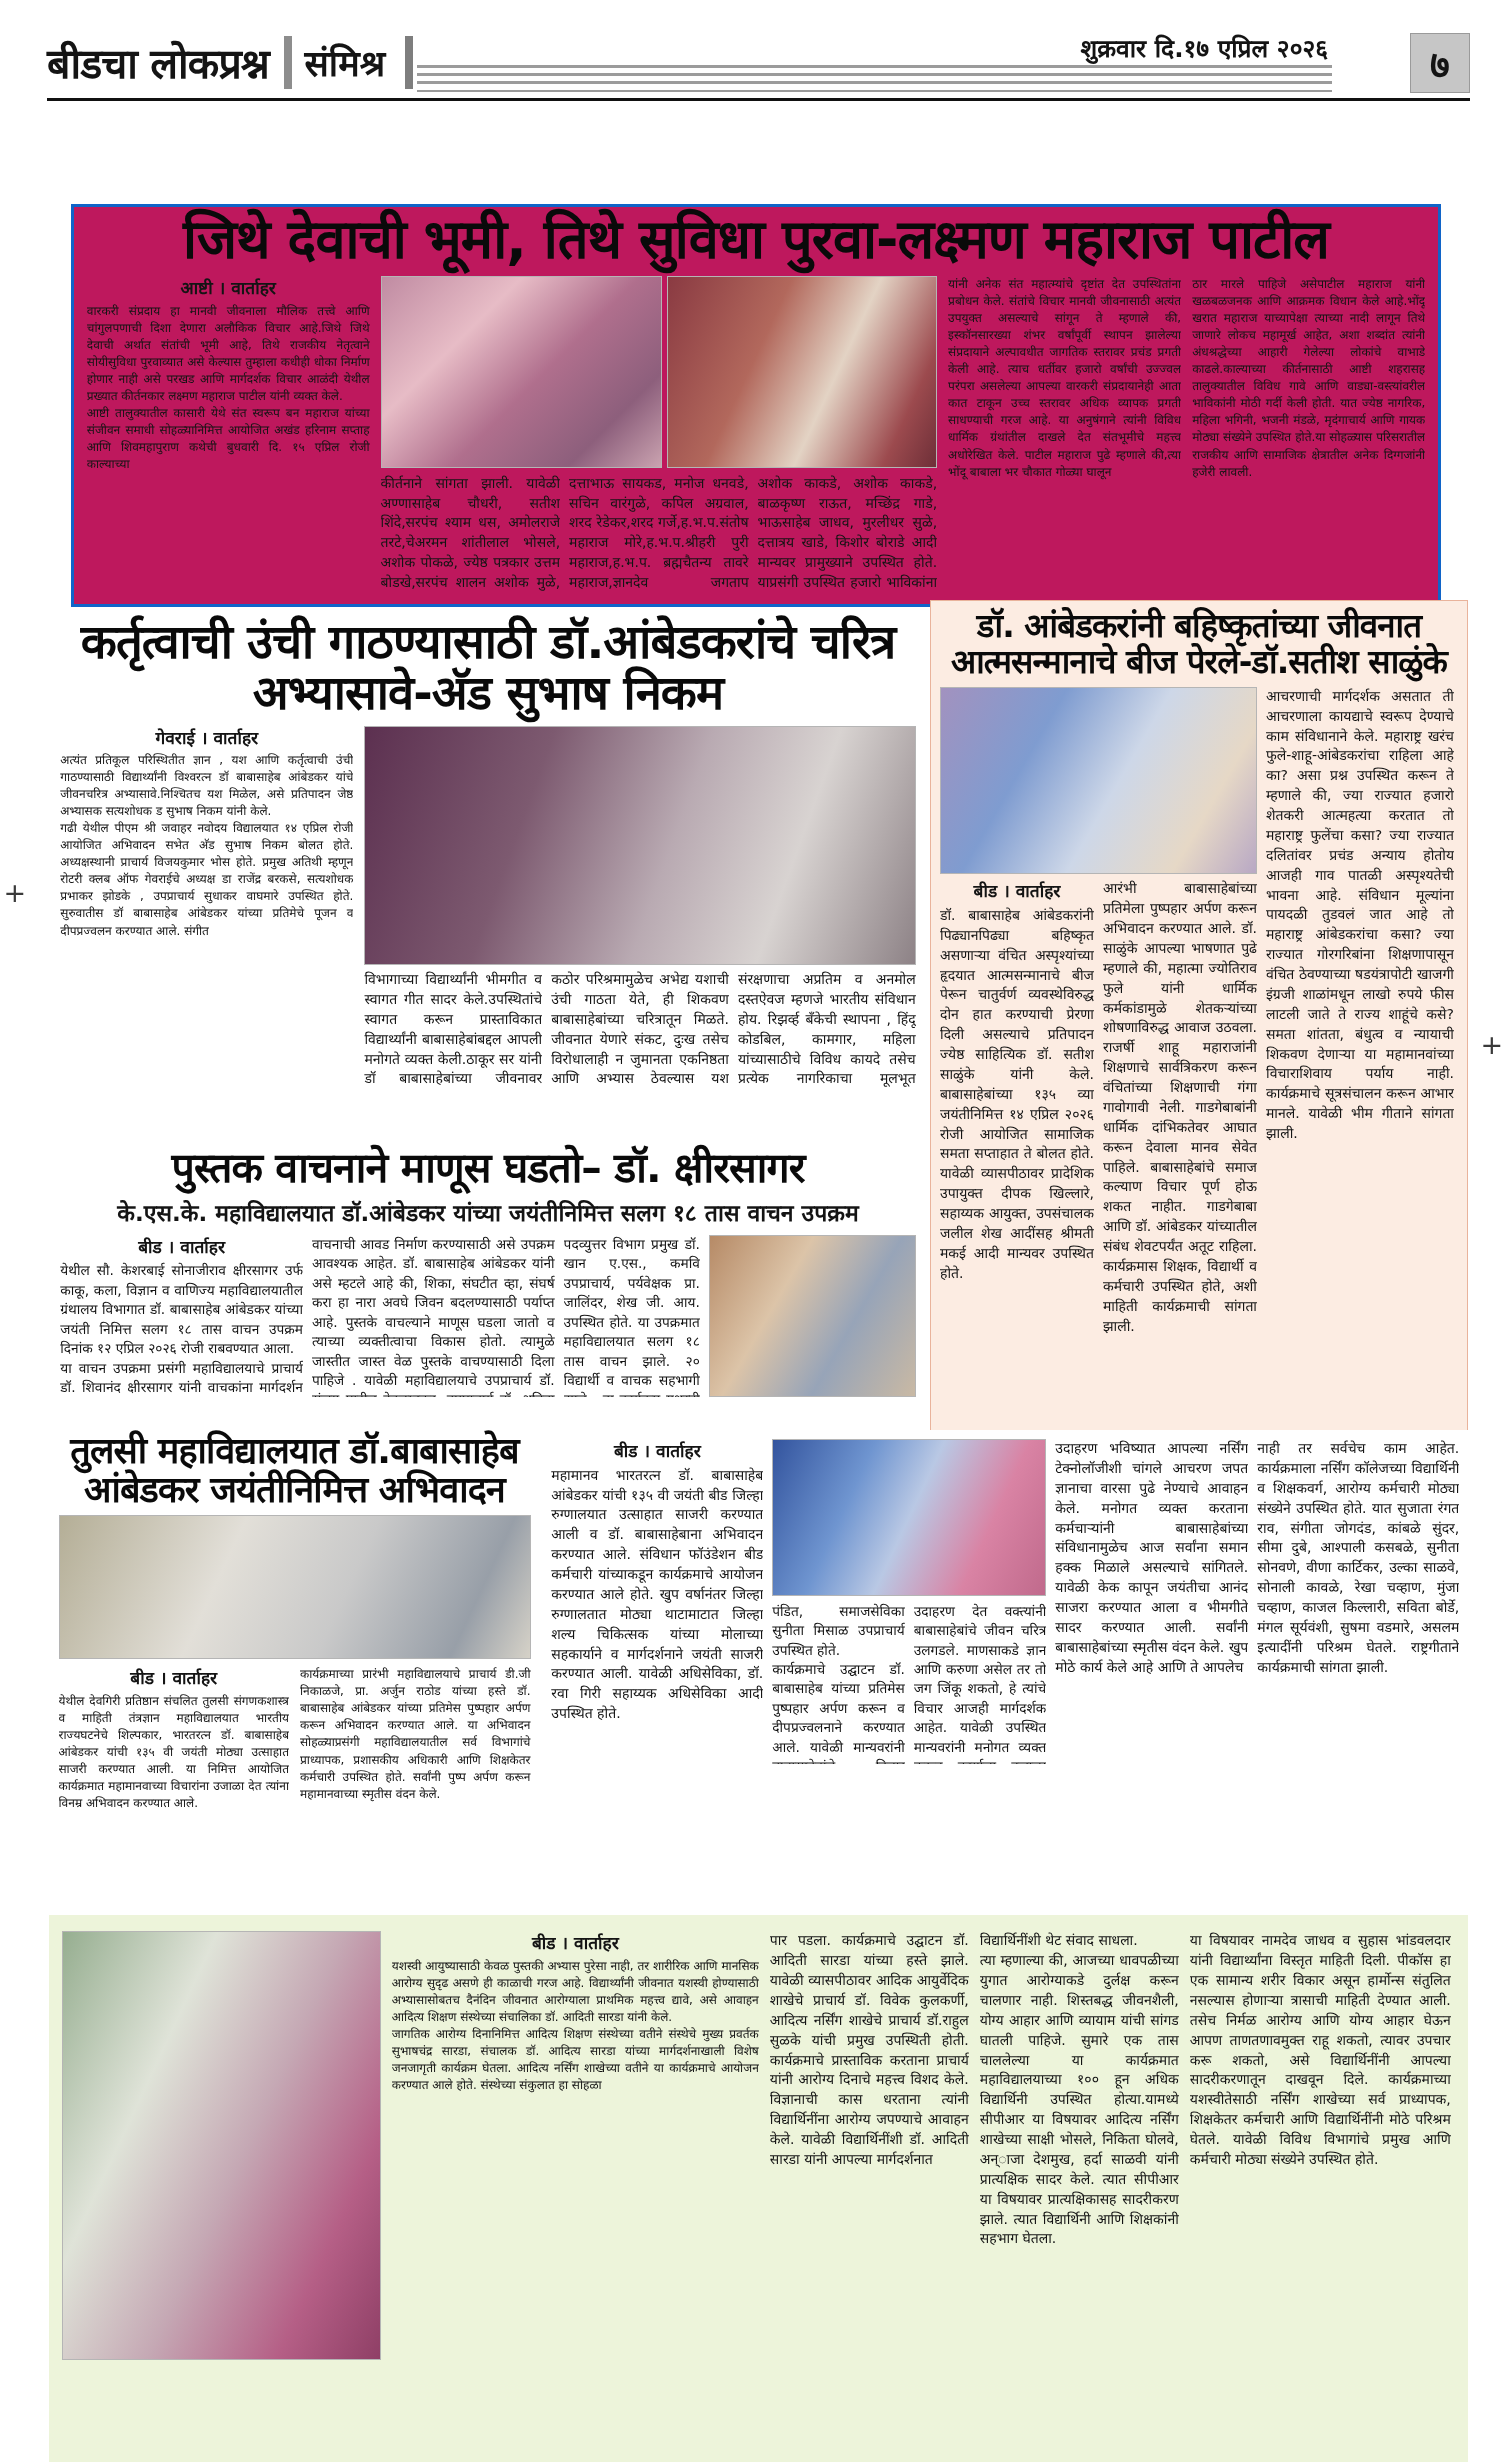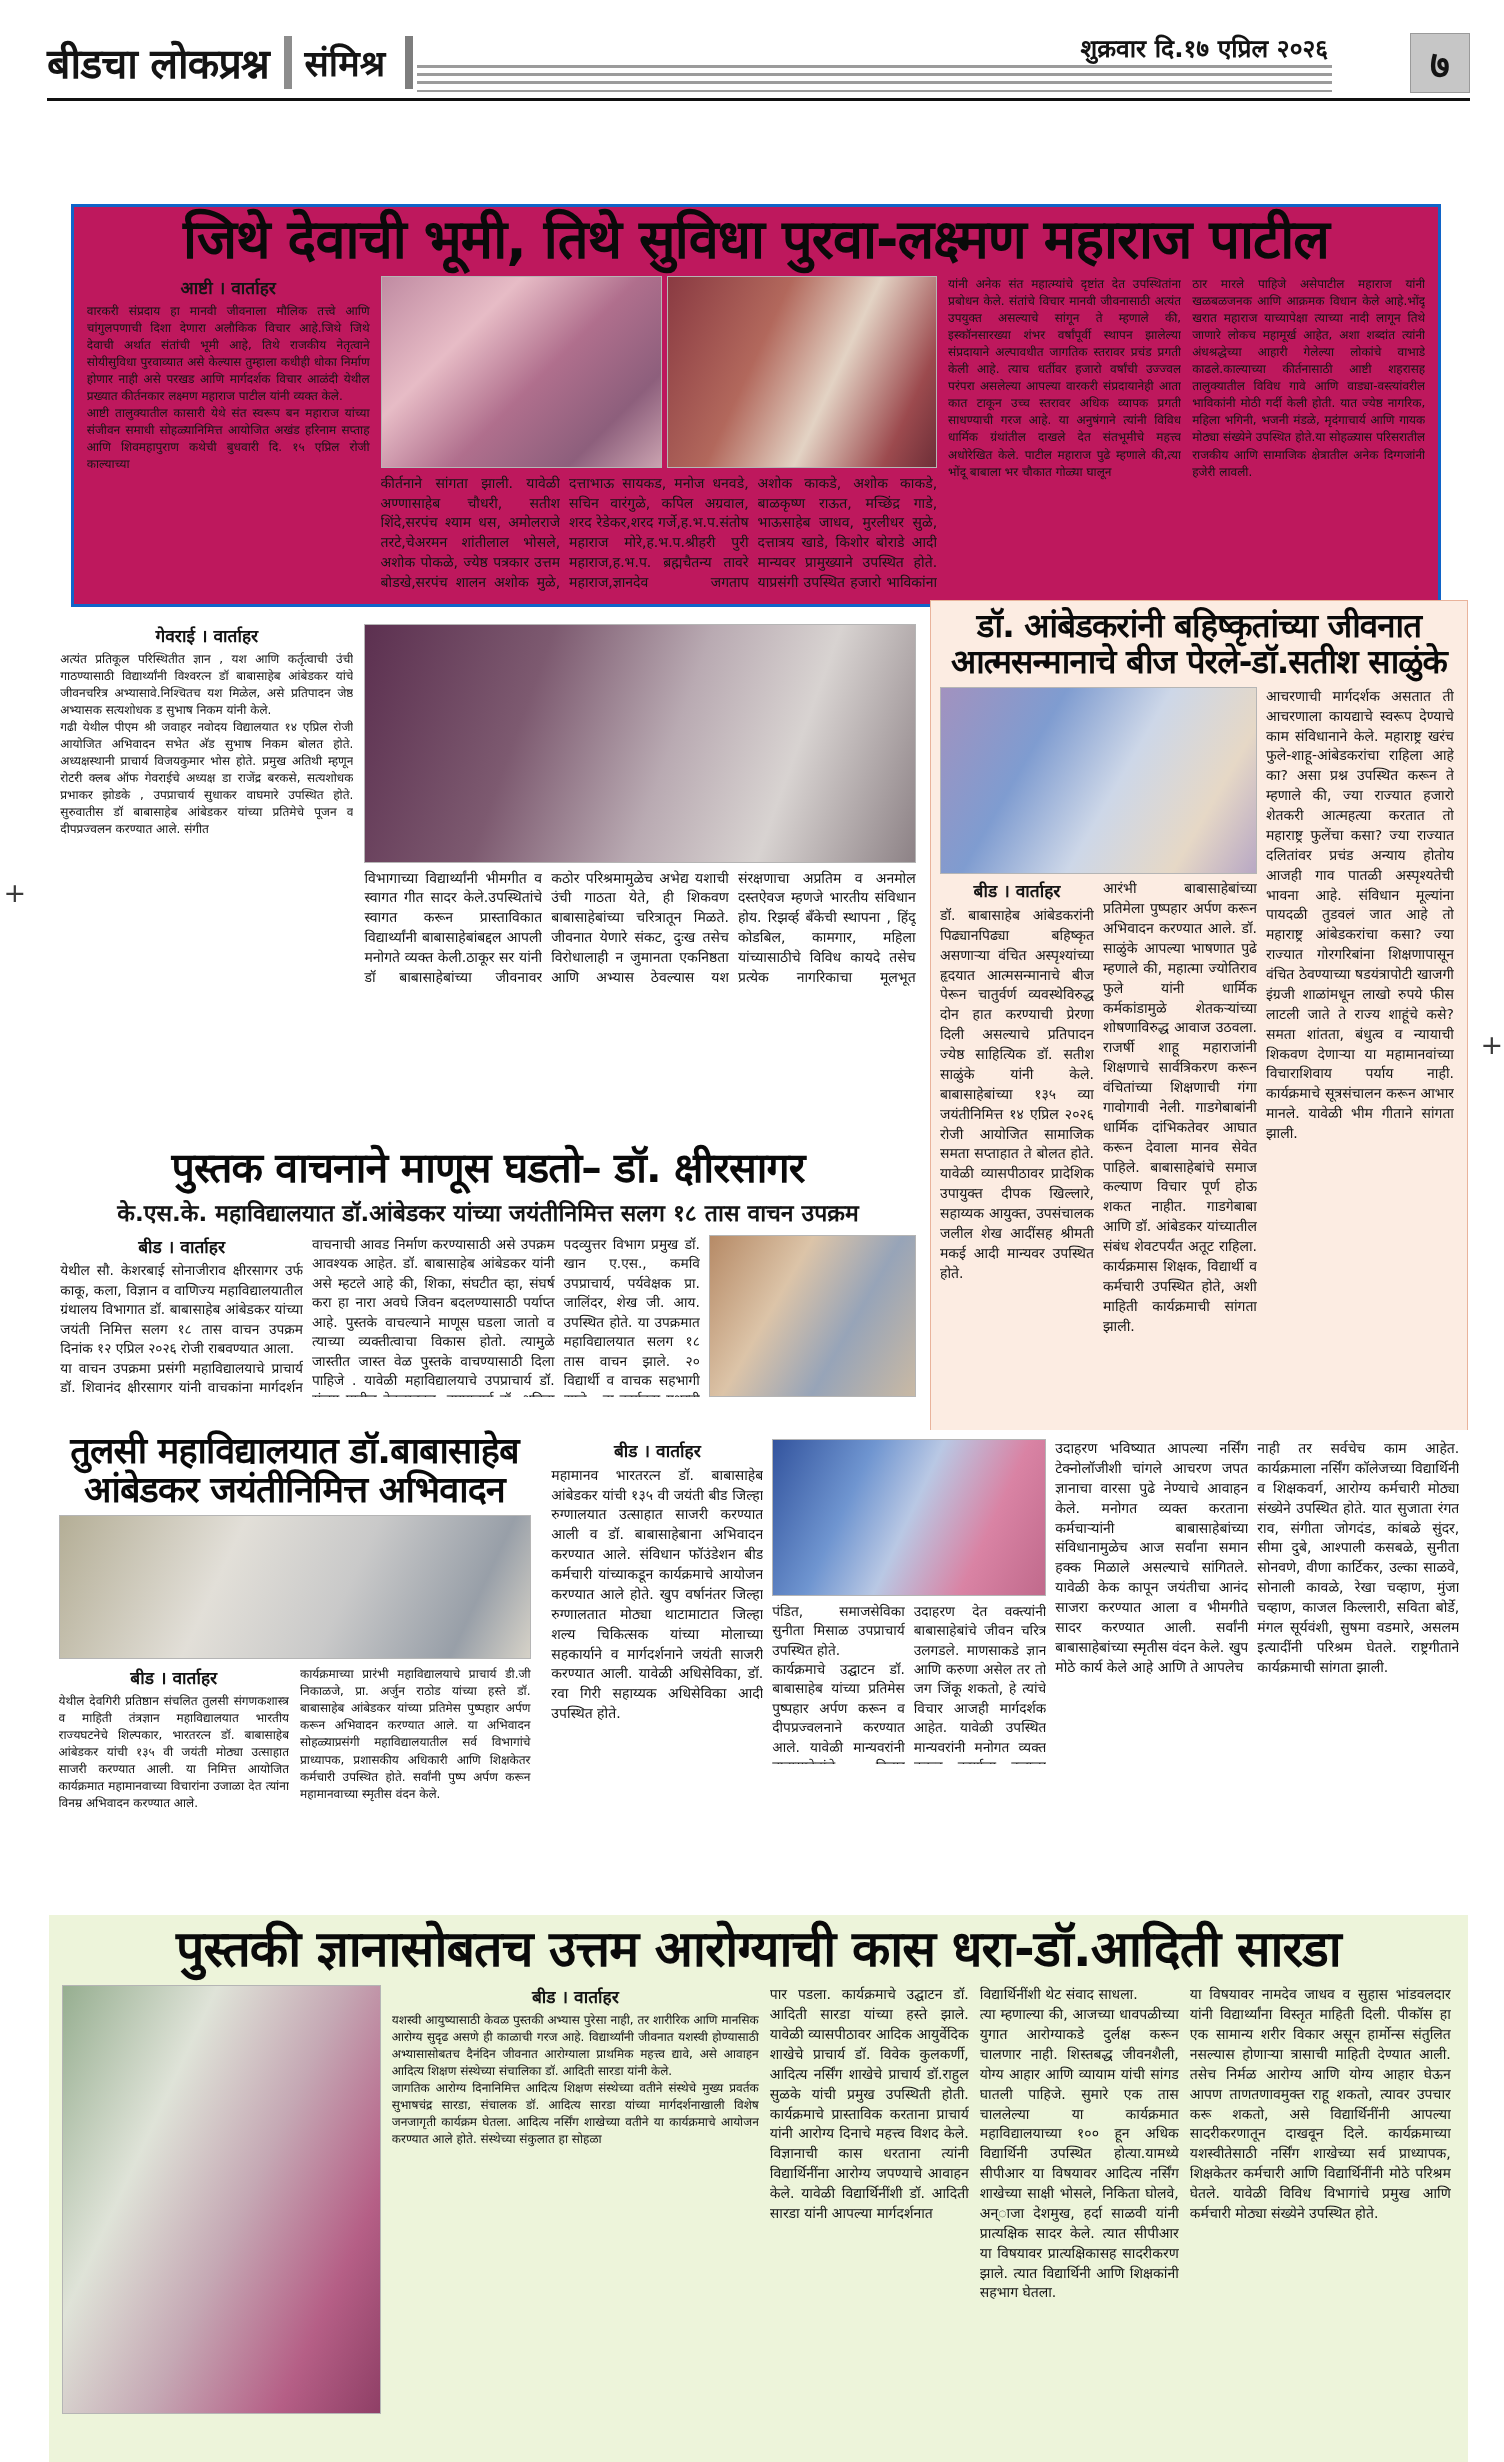--- a/index.html
+++ b/index.html
@@ -113,20 +113,21 @@
           <div class="txt" style="flex:1;height:117px;font-size:14px;">दत्ताभाऊ सायकड, मनोज धनवडे, सचिन वारंगुळे, कपिल अग्रवाल, शरद रेडेकर,शरद गर्जे,ह.भ.प.संतोष महाराज मोरे,ह.भ.प.श्रीहरी पुरी महाराज,ह.भ.प. ब्रह्मचैतन्य तावरे महाराज,ज्ञानदेव जगताप महाराज,ह.भ.प.उत्तम पोकळे, तुकाराम भोसले,</div>
           <div class="txt" style="flex:1;height:117px;font-size:14px;">अशोक काकडे, अशोक काकडे, बाळकृष्ण राऊत, मच्छिंद्र गाडे, भाऊसाहेब जाधव, मुरलीधर सुळे, दत्तात्रय खाडे, किशोर बोराडे आदी मान्यवर प्रामुख्याने उपस्थित होते. याप्रसंगी उपस्थित हजारो भाविकांना मार्गदर्शन करताना ह.भ.प.पाटील महाराज</div>
         </div>
       </div>
       <div class="txt" style="width:239px;height:317px;">यांनी अनेक संत महात्म्यांचे दृष्टांत देत उपस्थितांना प्रबोधन केले. संतांचे विचार मानवी जीवनासाठी अत्यंत उपयुक्त असल्याचे सांगून ते म्हणाले की, इस्कॉनसारख्या शंभर वर्षांपूर्वी स्थापन झालेल्या संप्रदायाने अल्पावधीत जागतिक स्तरावर प्रचंड प्रगती केली आहे. त्याच धर्तीवर हजारो वर्षांची उज्ज्वल परंपरा असलेल्या आपल्या वारकरी संप्रदायानेही आता कात टाकून उच्च स्तरावर अधिक व्यापक प्रगती साधण्याची गरज आहे. या अनुषंगाने त्यांनी विविध धार्मिक ग्रंथांतील दाखले देत संतभूमीचे महत्त्व अधोरेखित केले.  पाटील महाराज पुढे म्हणाले की,त्या भोंदू बाबाला भर चौकात गोळ्या घालून</div>
       <div class="txt" style="width:239px;height:317px;">ठार मारले पाहिजे असेपाटील महाराज यांनी खळबळजनक आणि आक्रमक विधान केले आहे.भोंदू खरात महाराज याच्यापेक्षा त्याच्या नादी लागून तिथे जाणारे लोकच महामूर्ख आहेत, अशा शब्दांत त्यांनी अंधश्रद्धेच्या आहारी गेलेल्या लोकांचे वाभाडे काढले.काल्याच्या कीर्तनासाठी आष्टी शहरासह तालुक्यातील विविध गावे आणि वाड्या-वस्त्यांवरील भाविकांनी मोठी गर्दी केली होती. यात ज्येष्ठ नागरिक, महिला भगिनी, भजनी मंडळे, मृदंगाचार्य आणि गायक मोठ्या संख्येने उपस्थित होते.या सोहळ्यास परिसरातील राजकीय आणि सामाजिक क्षेत्रातील अनेक दिग्गजांनी हजेरी लावली.</div>
     </div>
   </div>
 
   <div class="article nikam-box">
+    <div class="headline nikam-head">कर्तृत्वाची उंची गाठण्यासाठी डॉ.आंबेडकरांचे चरित्र अभ्यासावे-अ‍ॅड सुभाष निकम</div>
     <div class="cols nikam-cols">
       <div style="width:294px;">
         <div class="byline">गेवराई । वार्ताहर</div>
         <div class="txt" style="height:345px;">अत्यंत प्रतिकूल परिस्थितीत ज्ञान , यश आणि कर्तृत्वाची उंची गाठण्यासाठी विद्यार्थ्यांनी विश्वरत्न डॉ बाबासाहेब आंबेडकर यांचे जीवनचरित्र अभ्यासावे.निश्चितच यश मिळेल, असे प्रतिपादन जेष्ठ अभ्यासक सत्यशोधक ड सुभाष निकम यांनी केले.
 गढी येथील पीएम श्री जवाहर नवोदय विद्यालयात १४ एप्रिल रोजी आयोजित अभिवादन सभेत अ‍ॅड सुभाष निकम बोलत होते. अध्यक्षस्थानी प्राचार्य विजयकुमार भोस होते. प्रमुख अतिथी म्हणून रोटरी क्लब ऑफ गेवराईचे अध्यक्ष डा राजेंद्र बरकसे, सत्यशोधक प्रभाकर झोडके , उपप्राचार्य सुधाकर वाघमारे उपस्थित होते. सुरुवातीस डॉ बाबासाहेब आंबेडकर यांच्या प्रतिमेचे पूजन व दीपप्रज्वलन करण्यात आले. संगीत</div>
       </div>
       <div style="width:553px;display:flex;flex-direction:column;">
         <div class="ph ph-podium" style="width:100%;height:239px;"></div>
         <div style="display:flex;gap:9px;margin-top:5.5px;">
           <div class="txt" style="flex:1;height:120px;font-size:14px;">विभागाच्या विद्यार्थ्यांनी भीमगीत व स्वागत गीत सादर केले.उपस्थितांचे स्वागत करून प्रास्ताविकात विद्यार्थ्यांनी बाबासाहेबांबद्दल आपली मनोगते व्यक्त केली.ठाकूर सर यांनी डॉ बाबासाहेबांच्या जीवनावर आधारित गीत सादर केले. प्रमुख भाषणात ड सुभाष निकम यांनी बाबासाहेबांच्या जीवनातील संघर्ष उलगडला.</div>
@@ -194,21 +195,20 @@
 कार्यक्रमाचे उद्घाटन डॉ. बाबासाहेब यांच्या प्रतिमेस पुष्पहार अर्पण करून व दीपप्रज्वलनाने करण्यात आले. यावेळी मान्यवरांनी बाबासाहेबांचे विचार आत्मसात करण्याचे आवाहन केले.</div>
           <div class="txt" style="flex:1;height:162px;font-size:13.7px;">उदाहरण देत वक्त्यांनी बाबासाहेबांचे जीवन चरित्र उलगडले. माणसाकडे ज्ञान आणि करुणा असेल तर तो जग जिंकू शकतो, हे त्यांचे विचार आजही मार्गदर्शक आहेत. यावेळी उपस्थित मान्यवरांनी मनोगत व्यक्त करून कार्याला उजाळा दिला. सेवा देणाऱ्या सर्व कर्मचाऱ्यांचे आभार मानले.</div>
         </div>
       </div>
       <div class="txt" style="width:193px;height:330px;font-size:14px;">उदाहरण भविष्यात आपल्या नर्सिंग टेक्नोलॉजीशी चांगले आचरण जपत ज्ञानाचा वारसा पुढे नेण्याचे आवाहन केले. मनोगत व्यक्त करताना कर्मचाऱ्यांनी बाबासाहेबांच्या संविधानामुळेच आज सर्वांना समान हक्क मिळाले असल्याचे सांगितले. यावेळी केक कापून जयंतीचा आनंद साजरा करण्यात आला व भीमगीते सादर करण्यात आली. सर्वांनी बाबासाहेबांच्या स्मृतीस वंदन केले. खुप मोठे कार्य केले आहे आणि ते आपलेच</div>
       <div class="txt" style="width:202px;height:330px;font-size:14px;">नाही तर सर्वचेच काम आहेत. कार्यक्रमाला नर्सिंग कॉलेजच्या विद्यार्थिनी व शिक्षकवर्ग, आरोग्य कर्मचारी मोठ्या संख्येने उपस्थित होते. यात सुजाता रंगत राव, संगीता जोगदंड, कांबळे सुंदर, सीमा दुबे, आश्पाली कसबळे, सुनीता सोनवणे, वीणा कार्टिकर, उल्का साळवे, सोनाली कावळे, रेखा चव्हाण, मुंजा चव्हाण, काजल किल्लारी, सविता बोर्डे, मंगल सूर्यवंशी, सुषमा वडमारे, असलम इत्यादींनी परिश्रम घेतले. राष्ट्रगीताने कार्यक्रमाची सांगता झाली.</div>
     </div>
   </div>
 
   <div class="article sarda-box">
-    <div class="headline sarda-head">पुस्तकी ज्ञानासोबतच उत्तम आरोग्याची कास धरा-डॉ.आदिती सारडा</div>
     <div class="cols sarda-cols">
       <div class="ph ph-women" style="width:319px;height:429px;"></div>
       <div style="width:367px;">
         <div class="byline">बीड । वार्ताहर</div>
         <div class="txt" style="height:399px;">यशस्वी आयुष्यासाठी केवळ पुस्तकी अभ्यास पुरेसा नाही, तर शारीरिक आणि मानसिक आरोग्य सुदृढ असणे ही काळाची गरज आहे. विद्यार्थ्यांनी जीवनात यशस्वी होण्यासाठी अभ्यासासोबतच दैनंदिन जीवनात आरोग्याला प्राथमिक महत्त्व द्यावे, असे आवाहन आदित्य शिक्षण संस्थेच्या संचालिका डॉ. आदिती सारडा यांनी केले.
 जागतिक आरोग्य दिनानिमित्त आदित्य शिक्षण संस्थेच्या वतीने संस्थेचे मुख्य प्रवर्तक सुभाषचंद्र सारडा, संचालक डॉ. आदित्य सारडा यांच्या मार्गदर्शनाखाली विशेष जनजागृती कार्यक्रम घेतला. आदित्य नर्सिंग शाखेच्या वतीने या कार्यक्रमाचे आयोजन करण्यात आले होते. संस्थेच्या संकुलात हा सोहळा</div>
       </div>
       <div class="txt" style="width:199px;height:429px;font-size:14px;">पार पडला. कार्यक्रमाचे उद्घाटन डॉ. आदिती सारडा यांच्या हस्ते झाले. यावेळी व्यासपीठावर आदिक आयुर्वेदिक शाखेचे प्राचार्य डॉ. विवेक कुलकर्णी, आदित्य नर्सिंग शाखेचे प्राचार्य डॉ.राहुल सुळके यांची प्रमुख उपस्थिती होती. कार्यक्रमाचे प्रास्ताविक करताना प्राचार्य यांनी आरोग्य दिनाचे महत्त्व विशद केले. विज्ञानाची कास धरताना त्यांनी विद्यार्थिनींना आरोग्य जपण्याचे आवाहन केले. यावेळी विद्यार्थिनींशी डॉ. आदिती सारडा यांनी आपल्या मार्गदर्शनात</div>
       <div class="txt" style="width:199px;height:429px;font-size:14px;">विद्यार्थिनींशी थेट संवाद साधला.
 त्या म्हणाल्या की, आजच्या धावपळीच्या युगात आरोग्याकडे दुर्लक्ष करून चालणार नाही. शिस्तबद्ध जीवनशैली, योग्य आहार आणि व्यायाम यांची सांगड घातली पाहिजे. सुमारे एक तास चाललेल्या या कार्यक्रमात महाविद्यालयाच्या १०० हून अधिक विद्यार्थिनी उपस्थित होत्या.यामध्ये सीपीआर या विषयावर आदित्य नर्सिंग शाखेच्या साक्षी भोसले, निकिता घोलवे, अन्ाजा देशमुख, हर्दा साळवी यांनी प्रात्यक्षिक सादर केले. त्यात सीपीआर या विषयावर प्रात्यक्षिकासह सादरीकरण झाले. त्यात विद्यार्थिनी आणि शिक्षकांनी सहभाग घेतला.</div>

